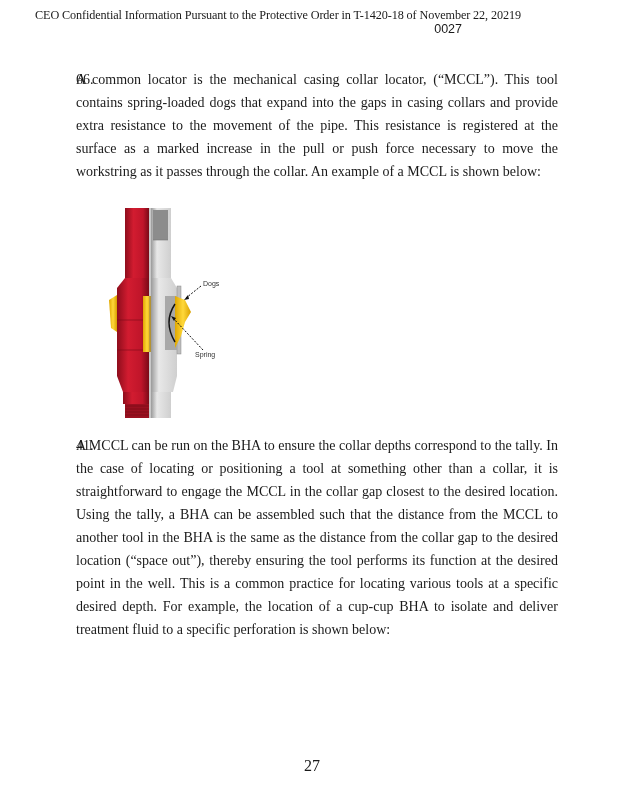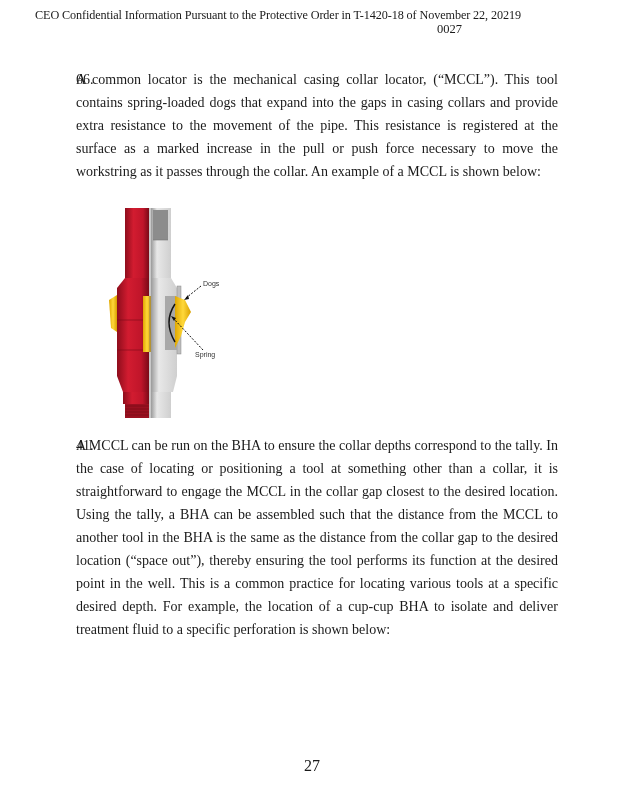--- a/index.html
+++ b/index.html
@@ -1,20 +1,20 @@
 <!DOCTYPE html>
 <html><head>
 <meta charset="utf-8">
 <style>
   html, body { margin: 0; padding: 0; background: #ffffff; }
   body { width: 624px; height: 808px; position: relative; overflow: hidden;
          font-family: "Liberation Serif", serif; color: #1a1a1a; }
   .header { position: absolute; top: 8px; left: 0; width: 556px; text-align: center;
             font-size: 12.2px; letter-spacing: -0.1px; }
-  .bates { position: absolute; top: 22px; right: 162px; font-family: Liberation Serif, serif;
+  .bates { position: absolute; top: 22px; right: 162px; font-family: Liberation Sans, sans-serif;
            font-size: 12.5px; }
   .para { position: absolute; left: 76px; width: 482px; font-size: 14px; line-height: 23px;
           text-align: justify; }
   .para .num { position: absolute; left: 0; top: 0; }
   .para .body { display: block; }
   #p66 { top: 68px; }
   #p67 { top: 434px; }
   .figure { position: absolute; left: 95px; top: 200px; width: 150px; height: 225px; }
   .page-num { position: absolute; top: 757px; left: 0; width: 624px; text-align: center;
               font-size: 16px; }

